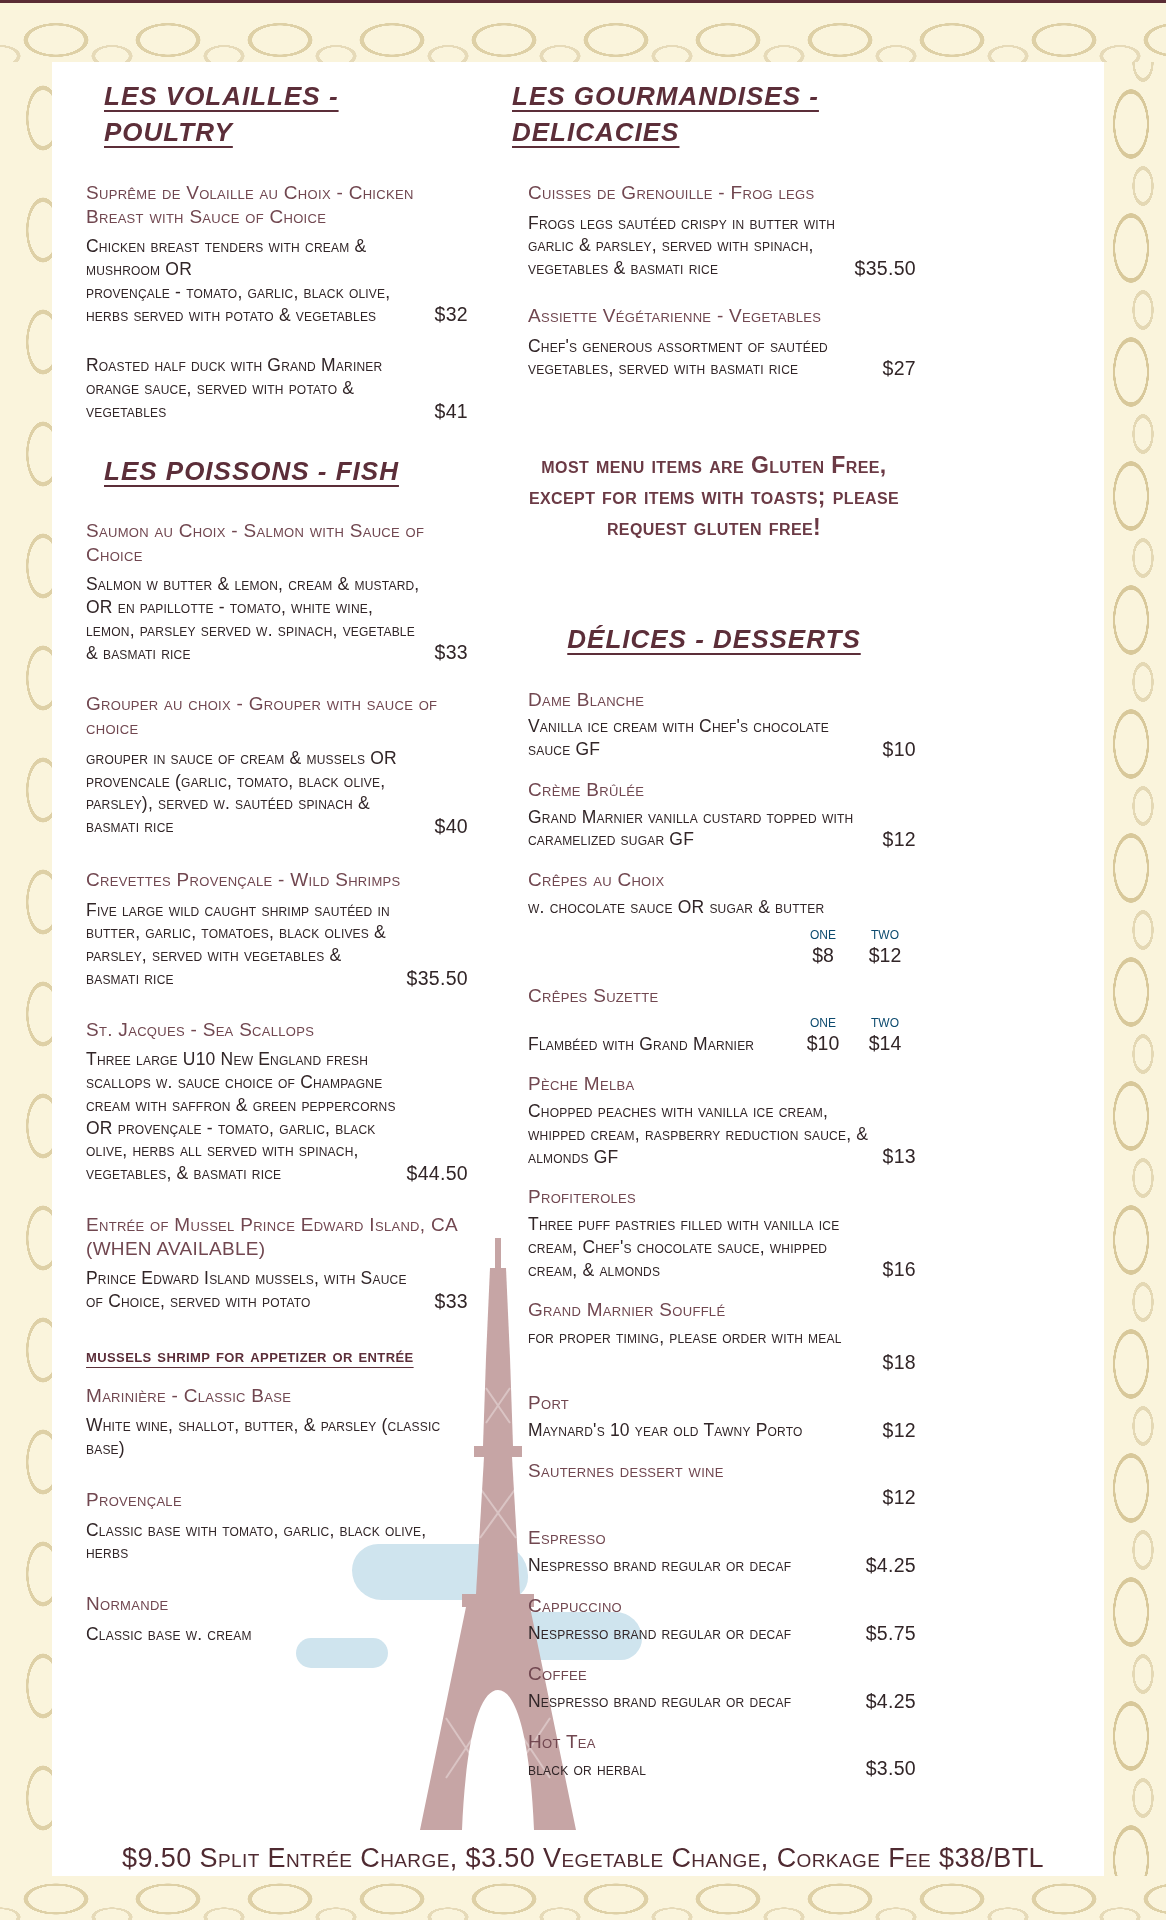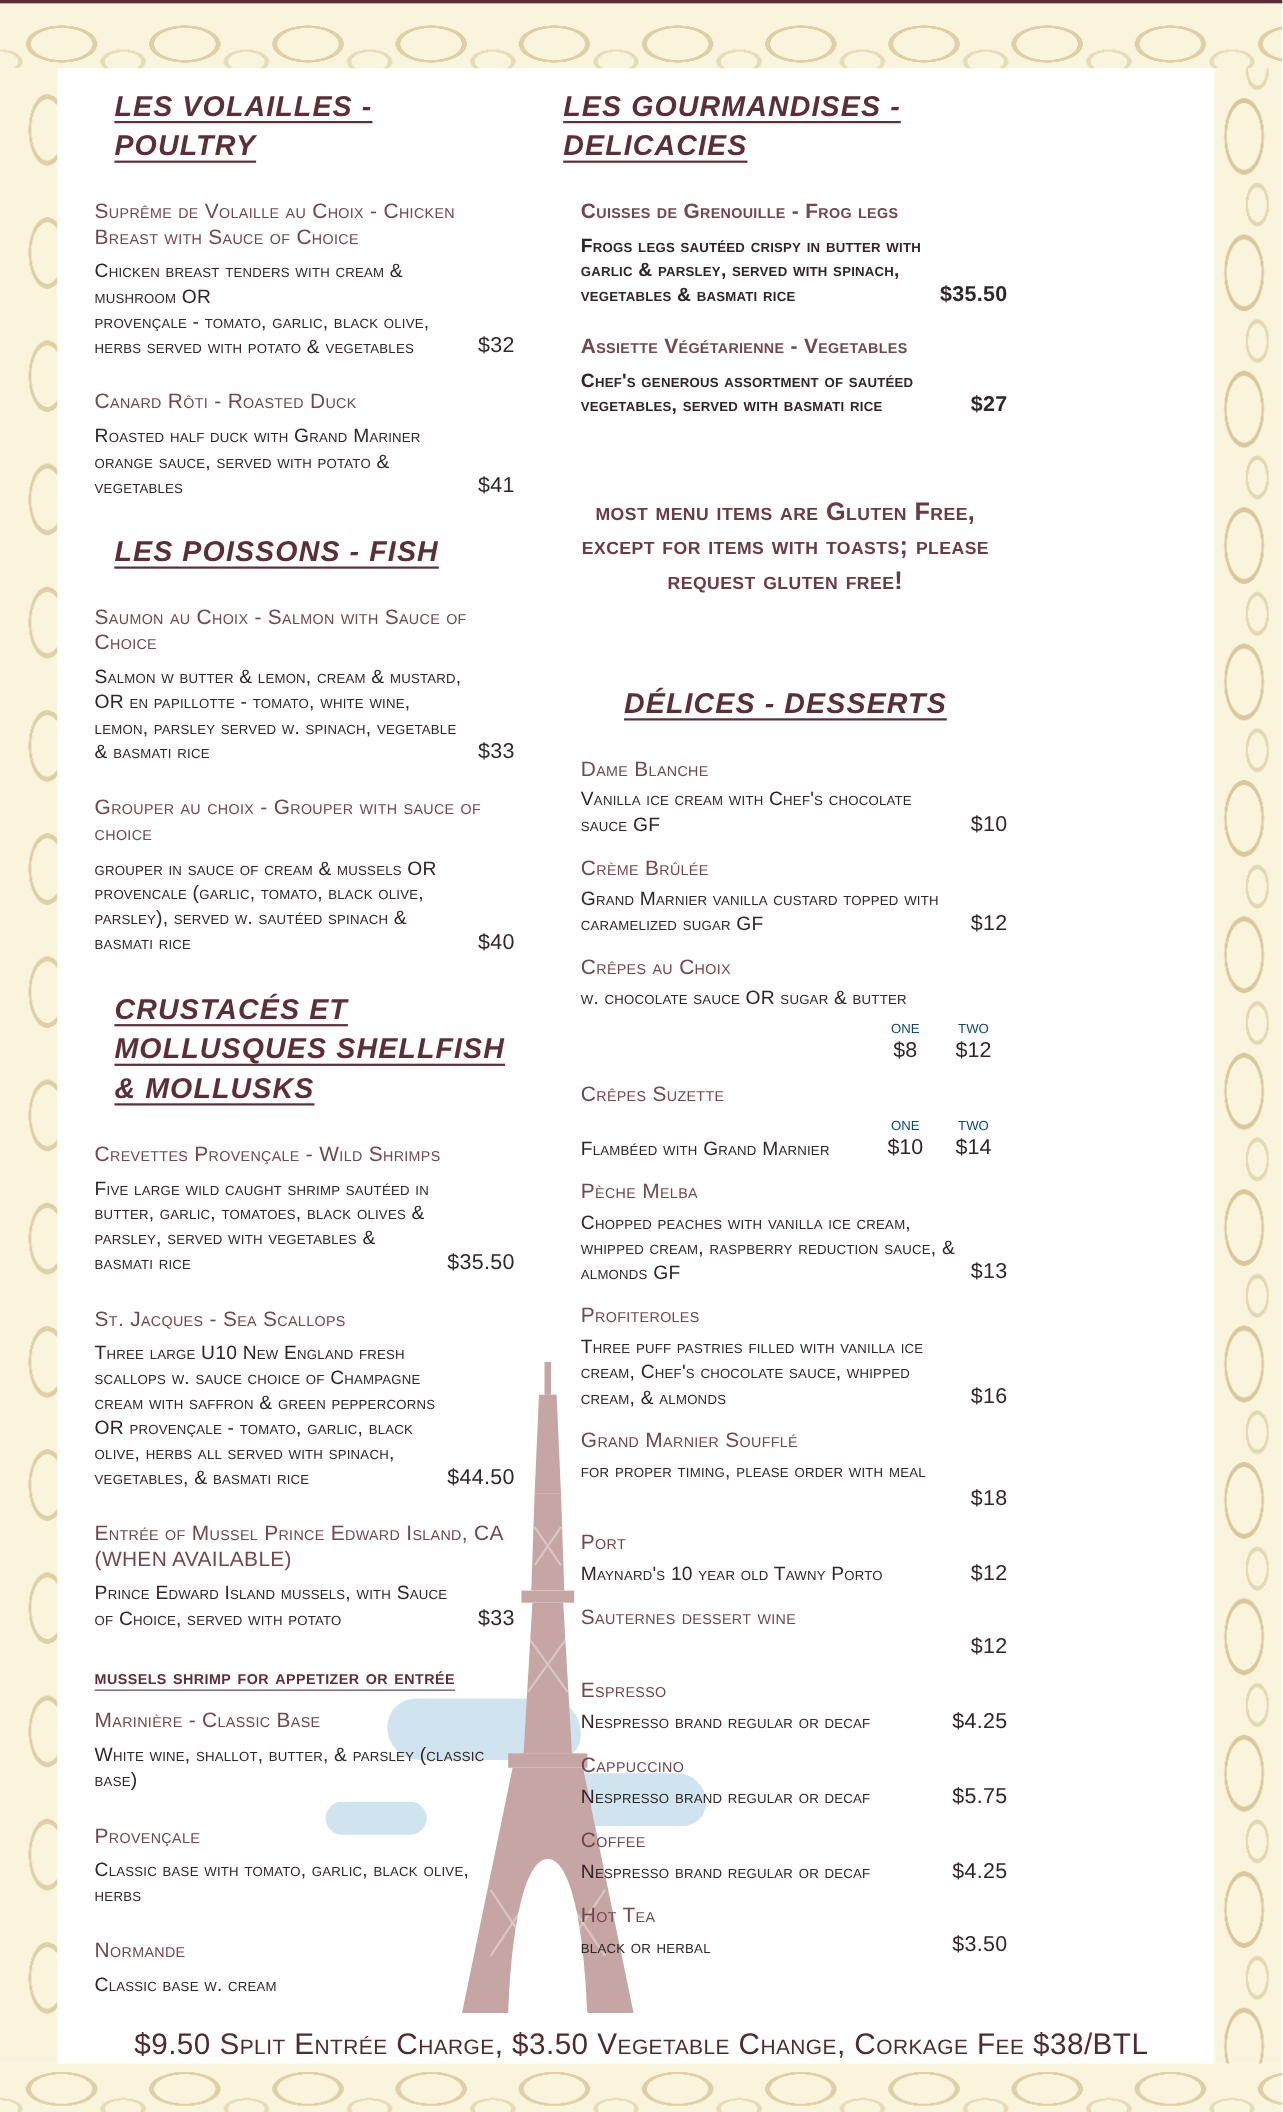--- a/index.html
+++ b/index.html
@@ -75,21 +75,21 @@
   .item.stacked .pt{margin-top:4px;}
   .col-right .item{margin-left:16px;}
   .section.compact .item{margin-bottom:17px;}
   .section.compact .item-name{margin-bottom:4px;}
   .notice{
     font-variant:small-caps;font-weight:bold;color:#6b3a45;font-size:23px;line-height:1.35;
     text-align:center;letter-spacing:0.4px;width:372px;margin:70px auto 78px auto;
   }
 
   
-  .section.roomy .item{margin-bottom:24px;font-weight:bold;}
+  .section.roomy .item{margin-bottom:24px;}
 
   
   .cloud{position:absolute;background:#cfe4ee;z-index:2;}
   .cloud-1{left:352px;top:1544px;width:176px;height:56px;border-radius:30px 36px 26px 34px;}
   .cloud-2{left:502px;top:1612px;width:140px;height:48px;border-radius:26px 30px 24px 28px;}
   .cloud-3{left:296px;top:1638px;width:92px;height:30px;border-radius:18px;}
   .eiffel{position:absolute;left:416px;top:1238px;width:164px;height:600px;z-index:2;}
 
   .footer-note{
     position:absolute;left:0;bottom:46px;width:1166px;text-align:center;z-index:4;
@@ -138,21 +138,20 @@
           <h2 class="section-title">LES VOLAILLES - POULTRY</h2>
           <div class="item">
             <div class="item-name">Suprême de Volaille au Choix - Chicken Breast with Sauce of Choice</div>
             <div class="item-body">
               <div class="item-desc">Chicken breast tenders with cream &amp; mushroom OR
 provençale - tomato, garlic, black olive, herbs served with potato &amp; vegetables</div>
               <div class="item-price">$32</div>
             </div>
           </div>
           <div class="item">
-            <div class="item-name">Canard Rôti - Roasted Duck</div>
             <div class="item-body">
               <div class="item-desc">Roasted half duck with Grand Mariner orange sauce, served with potato &amp; vegetables</div>
               <div class="item-price">$41</div>
             </div>
           </div>
         </section>
         <section class="section">
           <h2 class="section-title">LES POISSONS - FISH</h2>
           <div class="item">
             <div class="item-name">Saumon au Choix - Salmon with Sauce of Choice</div>
@@ -163,21 +162,20 @@
           </div>
           <div class="item">
             <div class="item-name">Grouper au choix - Grouper with sauce of choice</div>
             <div class="item-body">
               <div class="item-desc">grouper in sauce of cream &amp; mussels OR provencale (garlic, tomato, black olive, parsley), served w. sautéed spinach &amp; basmati rice</div>
               <div class="item-price">$40</div>
             </div>
           </div>
         </section>
         <section class="section">
-          <h2 class="section-title">CRUSTACÉS ET MOLLUSQUES SHELLFISH &amp; MOLLUSKS</h2>
           <div class="item">
             <div class="item-name">Crevettes Provençale - Wild Shrimps</div>
             <div class="item-body">
               <div class="item-desc">Five large wild caught shrimp sautéed in butter, garlic, tomatoes, black olives &amp; parsley, served with vegetables &amp; basmati rice</div>
               <div class="item-price">$35.50</div>
             </div>
           </div>
           <div class="item">
             <div class="item-name">St. Jacques - Sea Scallops</div>
             <div class="item-body">

